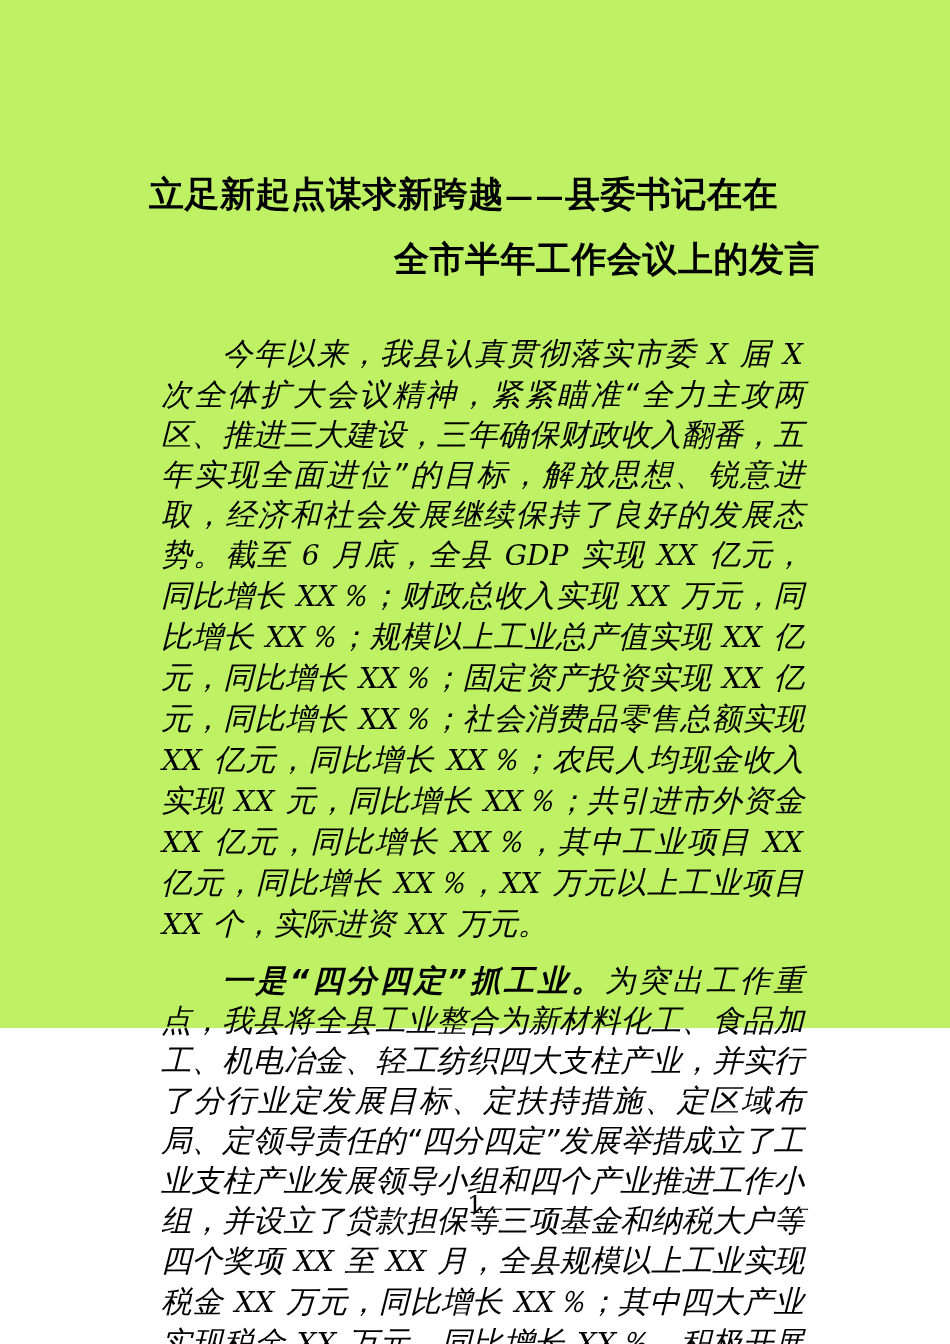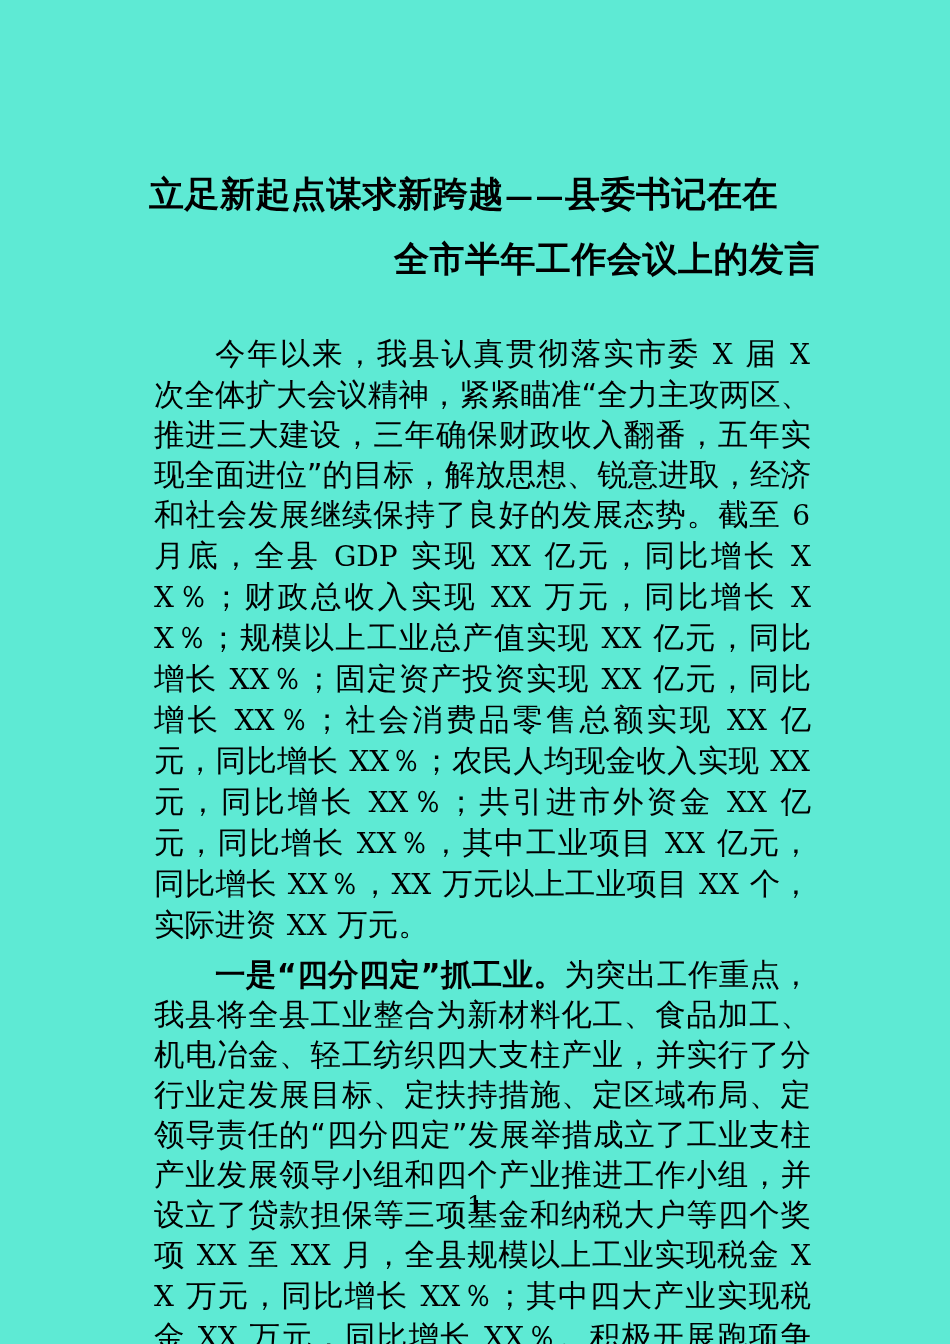--- a/index.html
+++ b/index.html
@@ -10,22 +10,22 @@
     width: 950px;
     height: 1344px;
     background: #ffffff;
     font-family: "DejaVu Sans", sans-serif;
     overflow: hidden;
   }
 
   .page {
     position: relative;
     width: 950px;
-    height: 1344px;
-    background: #5eead4;
+    height: 1028px;
+    background: #bef264;
     box-sizing: border-box;
   }
 
   .content {
     position: absolute;
     left: 145px;
     top: 0;
     width: 675px;
   }
 
@@ -52,30 +52,31 @@
   .title-line-2 {
     text-align: right;
   }
 
   
   .body-block {
     margin-top: 44px;
   }
 
   .para {
-    margin: 9px;
+    margin: 16px;
     font-size: 30.5px;
     line-height: 40px;
     color: #000000;
     text-align: justify;
     text-justify: inter-character;
     text-indent: 61px;
     letter-spacing: 0px;
     word-break: break-all;
     font-family: "DejaVu Sans", sans-serif;
+    font-style: italic;
   }
 
   .para + .para {
     margin-top: 0px;
   }
 
   .para .lead {
     font-weight: bold;
   }
 

